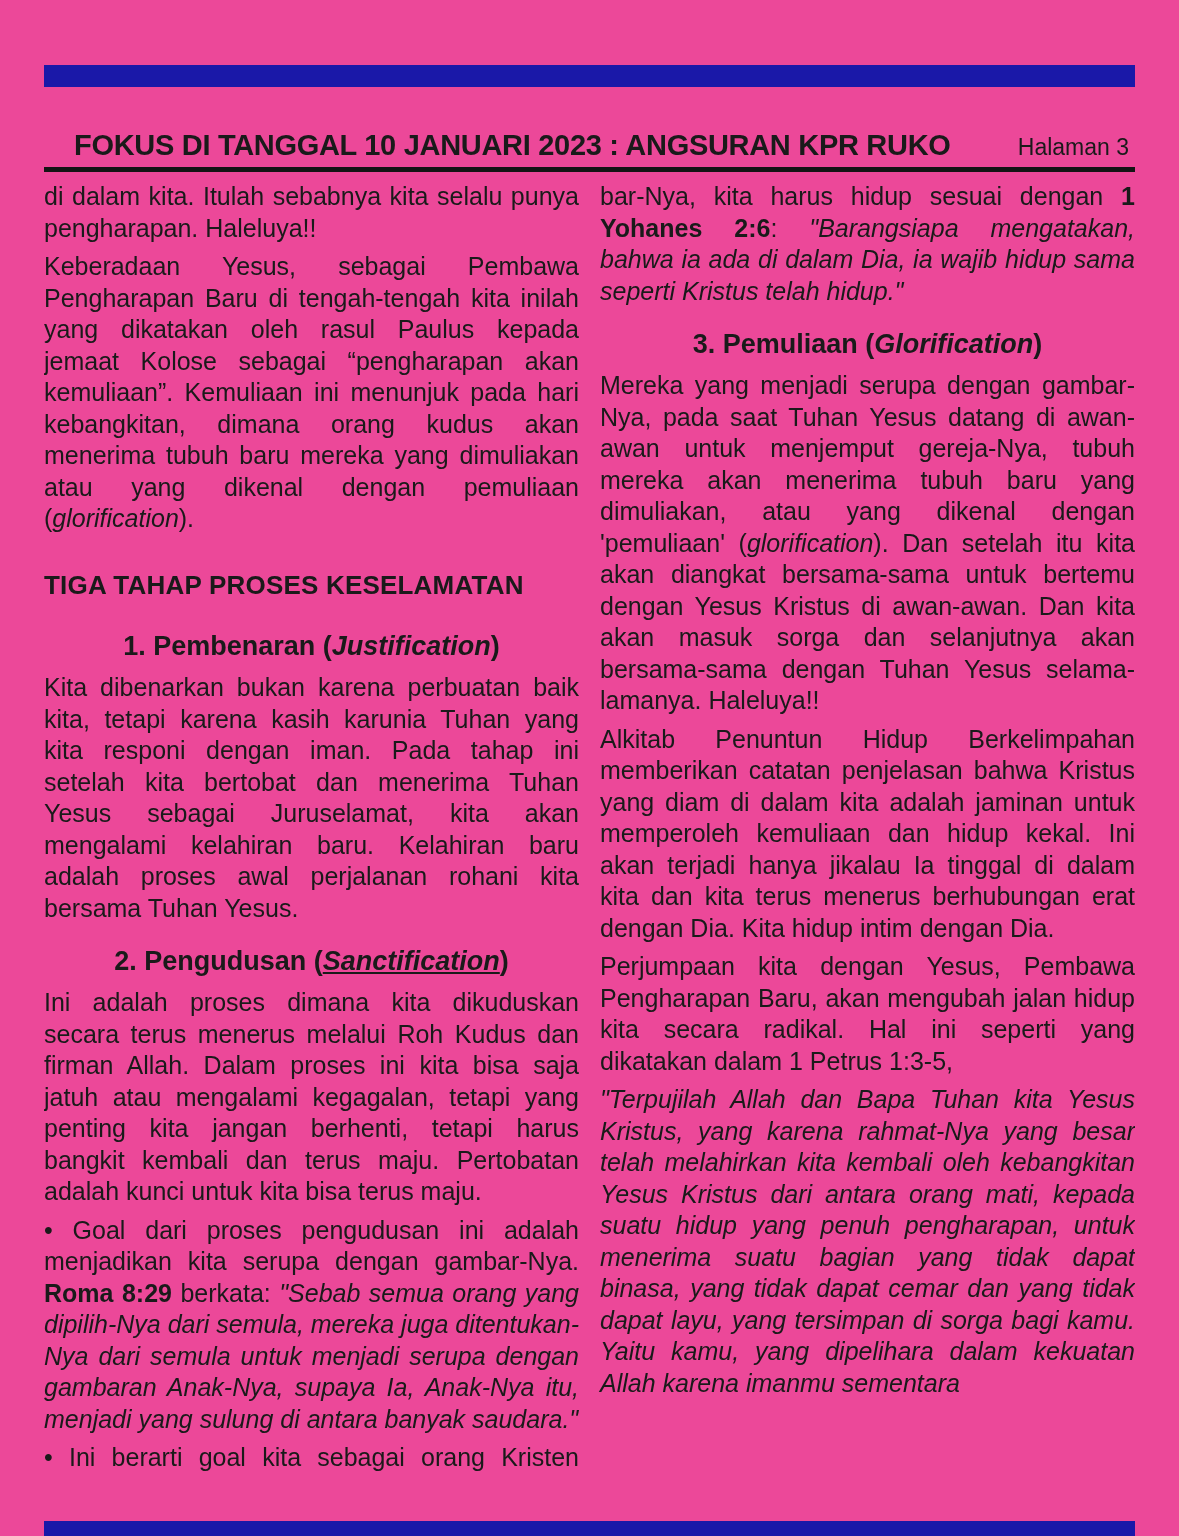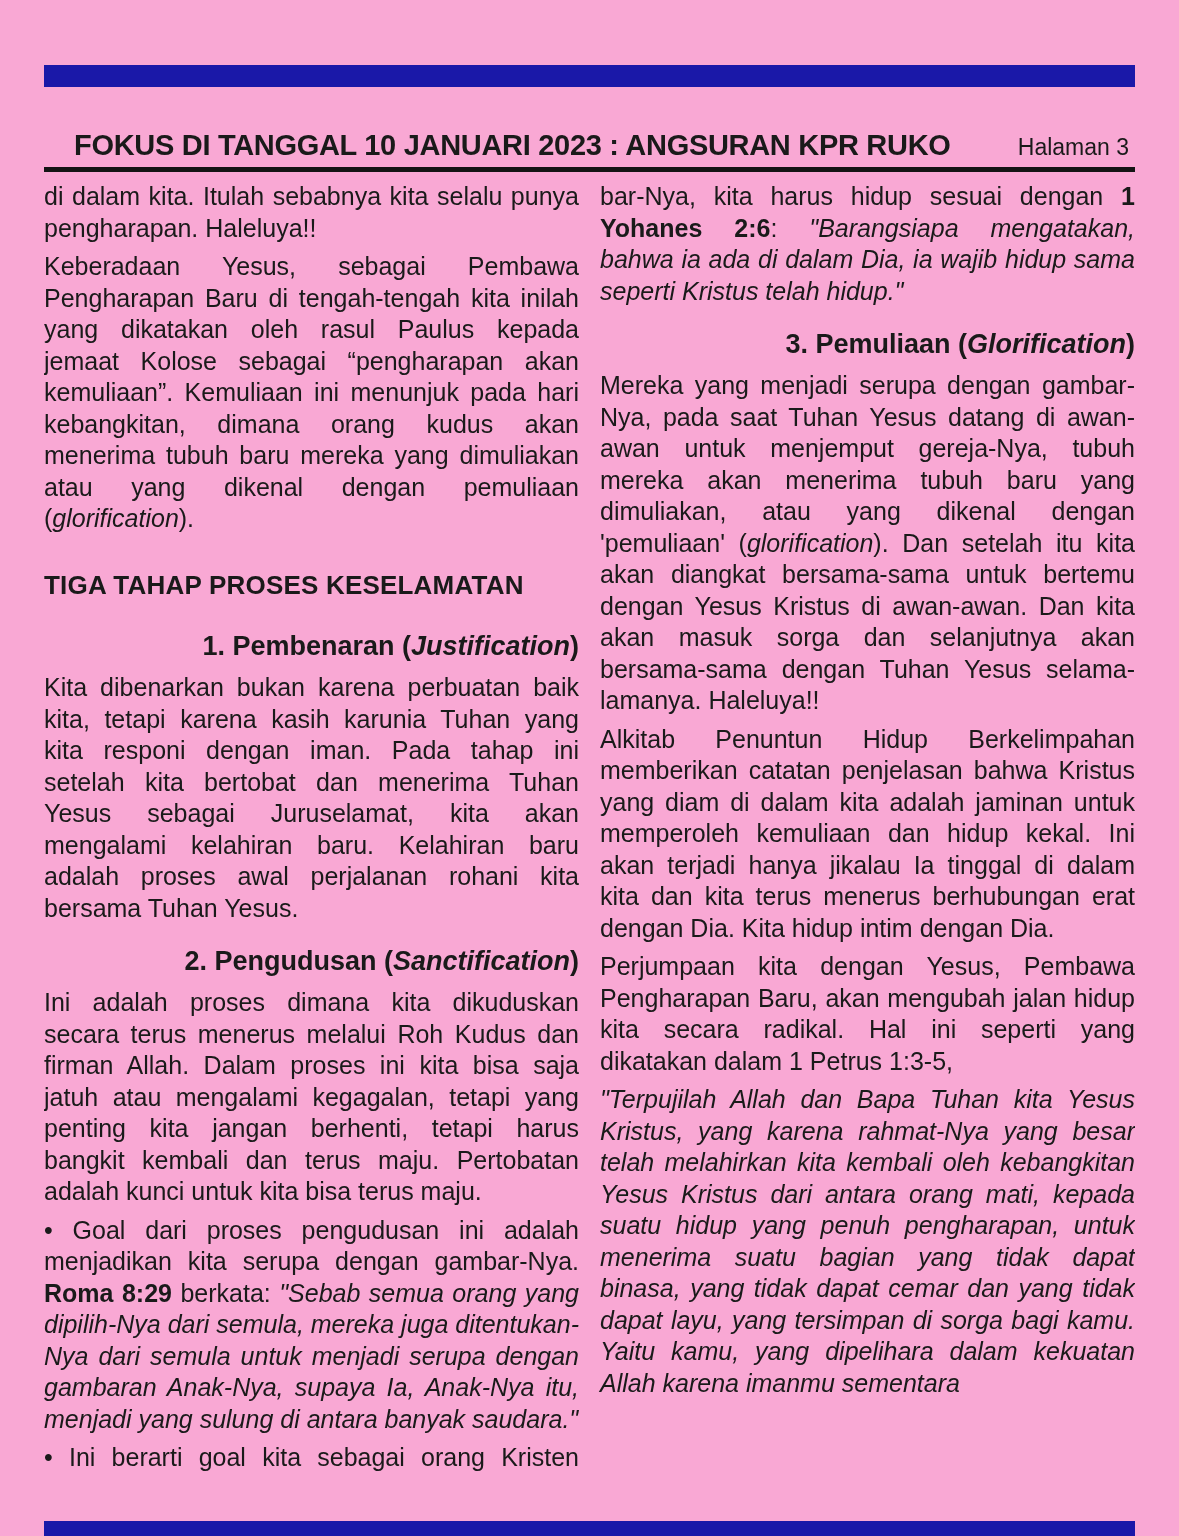--- a/index.html
+++ b/index.html
@@ -7,21 +7,21 @@
     width: 1179px; height: 1536px;
     background: #ffffff;
     font-family: "Liberation Sans", "DejaVu Sans", sans-serif;
     color: #1a1a1a;
     -webkit-font-smoothing: antialiased;
   }
   .page {
     position: relative;
     width: 1179px; height: 1536px;
     overflow: hidden;
-    background: #f9a8d4;
+    background: #ec4899;
   }
   .content { margin: 0 44px; }
 
   .top-bar {
     margin-top: 65px;
     height: 22px;
     background: #1a18a8;
   }
   .header-row {
     display: flex;
@@ -62,21 +62,21 @@
     font-weight: 700;
     font-size: 26px;
     letter-spacing: 0.2px;
     margin: 34px 0 28px 0;
     text-align: left;
   }
   .subheading {
     font-weight: 700;
     font-size: 27px;
     margin: 20px 0 9px 0;
-    text-align: right;
+    text-align: center;
   }
 
   .footer {
     position: absolute;
     left: 44px; right: 44px;
     top: 1521px;
   }
   .bottom-bar {
     height: 22px;
     background: #1a18a8;
@@ -102,21 +102,21 @@
       <span class="header-page">Halaman 3</span>
     </div>
 
     <div class="body-columns">
       <div class="col">
           <div class="para"><span>di dalam kita. Itulah sebabnya kita selalu punya pengharapan. Haleluya!!</span></div>
           <div class="para"><span>Keberadaan Yesus, sebagai Pembawa Pengharapan Baru di tengah-tengah kita inilah yang dikatakan oleh rasul Paulus kepada jemaat Kolose sebagai “pengharapan akan kemuliaan”. Kemuliaan ini menunjuk pada hari kebangkitan, dimana orang kudus akan menerima tubuh baru mereka yang dimuliakan atau yang dikenal dengan pemuliaan (</span><span style="font-style: italic;">glorification</span><span>).</span></div>
           <div class="section-heading"><span style="font-weight: 700;">TIGA TAHAP PROSES KESELAMATAN</span></div>
           <div class="subheading"><span style="font-weight: 700;">1. Pembenaran (</span><span style="font-weight: 700; font-style: italic;">Justification</span><span style="font-weight: 700;">)</span></div>
           <div class="para"><span>Kita dibenarkan bukan karena perbuatan baik kita, tetapi karena kasih karunia Tuhan yang kita responi dengan iman. Pada tahap ini setelah kita bertobat dan menerima Tuhan Yesus sebagai Juruselamat, kita akan mengalami kelahiran baru. Kelahiran baru adalah proses awal perjalanan rohani kita bersama Tuhan Yesus.</span></div>
-          <div class="subheading"><span style="font-weight: 700;">2. Pengudusan (</span><span style="font-weight: 700; font-style: italic;">Sanctification</span><span style="font-weight: 700;">)</span></div>
+          <div class="subheading"><span style="font-weight: 700;">2. Pengudusan (</span><span style="font-weight: 700; font-style: italic; text-decoration: underline;">Sanctification</span><span style="font-weight: 700;">)</span></div>
           <div class="para"><span>Ini adalah proses dimana kita dikuduskan secara terus menerus melalui Roh Kudus dan firman Allah. Dalam proses ini kita bisa saja jatuh atau mengalami kegagalan, tetapi yang penting kita jangan berhenti, tetapi harus bangkit kembali dan terus maju. Pertobatan adalah kunci untuk kita bisa terus maju.</span></div>
           <div class="para"><span>• Goal dari proses pengudusan ini adalah menjadikan kita serupa dengan gambar-Nya. </span><span style="font-weight: 700;">Roma 8:29</span><span> berkata:  </span><span style="font-style: italic;">"Sebab semua orang yang dipilih-Nya dari semula, mereka juga ditentukan-Nya dari semula untuk menjadi serupa dengan gambaran Anak-Nya, supaya Ia, Anak-Nya itu, menjadi yang sulung di antara banyak saudara."</span></div>
           <div class="para"><span>• Ini berarti goal kita sebagai orang Kristen adalah menjadi serupa dengan gambar-Nya. Untuk menjadi serupa dengan gam-</span></div>
         </div>
       <div class="col">
           <div class="para"><span>bar-Nya, kita harus hidup  sesuai dengan </span><span style="font-weight: 700;">1 Yohanes 2:6</span><span>:  </span><span style="font-style: italic;">"Barangsiapa mengatakan, bahwa ia ada di dalam Dia, ia wajib hidup sama seperti Kristus telah hidup."</span></div>
           <div class="subheading"><span style="font-weight: 700;">3. Pemuliaan (</span><span style="font-weight: 700; font-style: italic;">Glorification</span><span style="font-weight: 700;">)</span></div>
           <div class="para"><span>Mereka yang menjadi serupa dengan gambar-Nya, pada saat Tuhan Yesus datang di awan-awan untuk menjemput gereja-Nya, tubuh mereka akan menerima tubuh baru yang dimuliakan, atau yang dikenal dengan 'pemuliaan' (</span><span style="font-style: italic;">glorification</span><span>). Dan setelah itu kita akan diangkat bersama-sama untuk bertemu dengan Yesus Kristus di awan-awan. Dan kita akan masuk sorga dan selanjutnya akan bersama-sama dengan Tuhan Yesus selama-lamanya. Haleluya!!</span></div>
           <div class="para"><span>Alkitab Penuntun Hidup Berkelimpahan memberikan catatan penjelasan bahwa Kristus yang diam di dalam kita adalah jaminan untuk memperoleh kemuliaan dan hidup kekal. Ini akan terjadi hanya jikalau Ia tinggal di dalam kita dan kita terus menerus berhubungan erat dengan Dia. Kita hidup intim dengan Dia.</span></div>
           <div class="para"><span>Perjumpaan kita dengan Yesus, Pembawa Pengharapan Baru, akan mengubah jalan hidup kita secara radikal. Hal ini seperti yang dikatakan dalam </span><span style="font-weight: 400;">1 Petrus 1:3-5</span><span>,</span></div>

